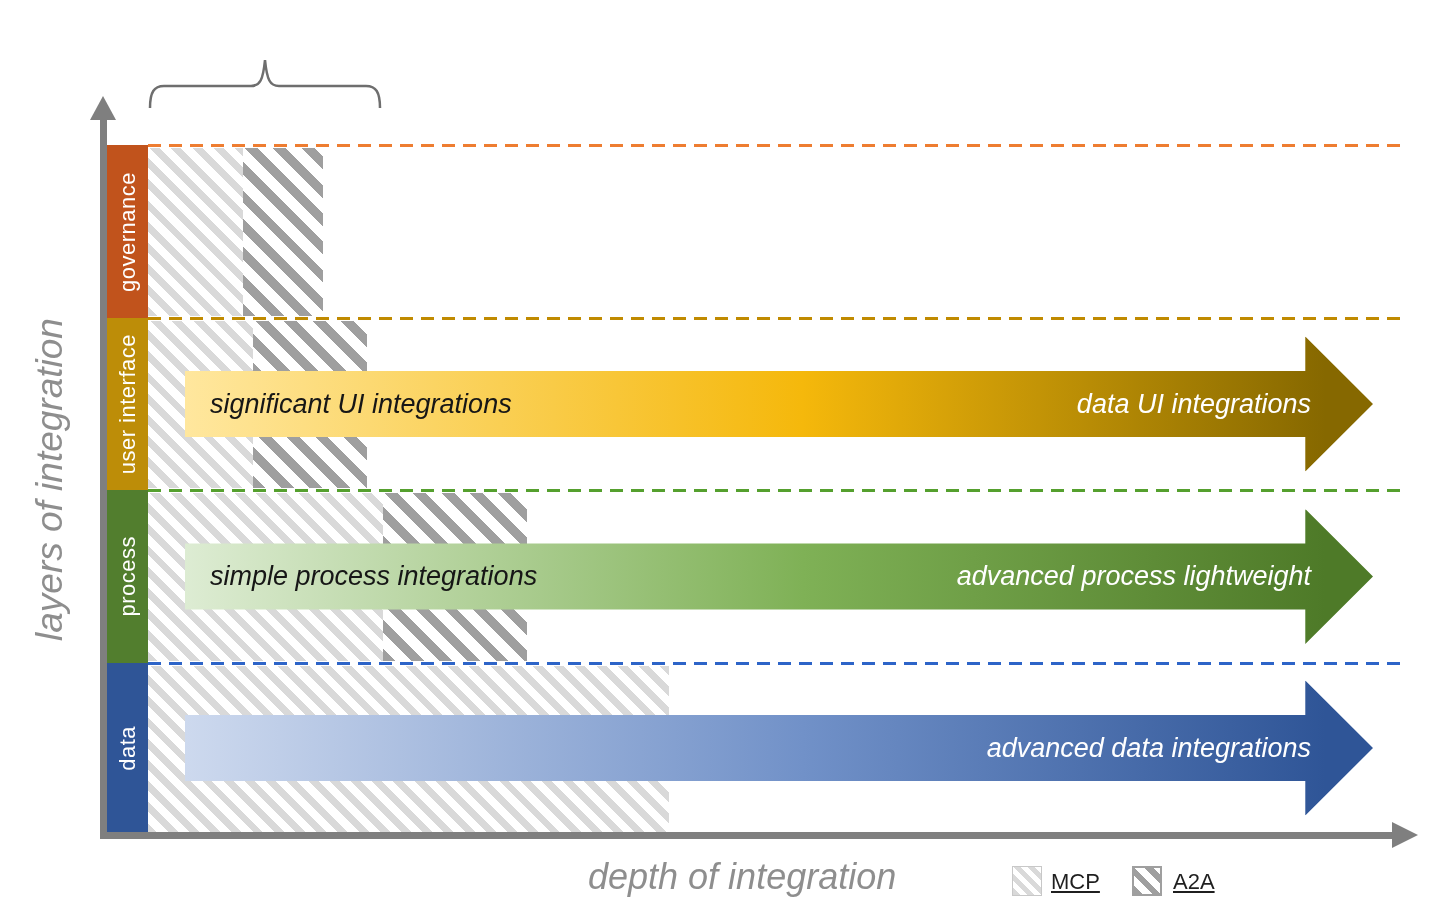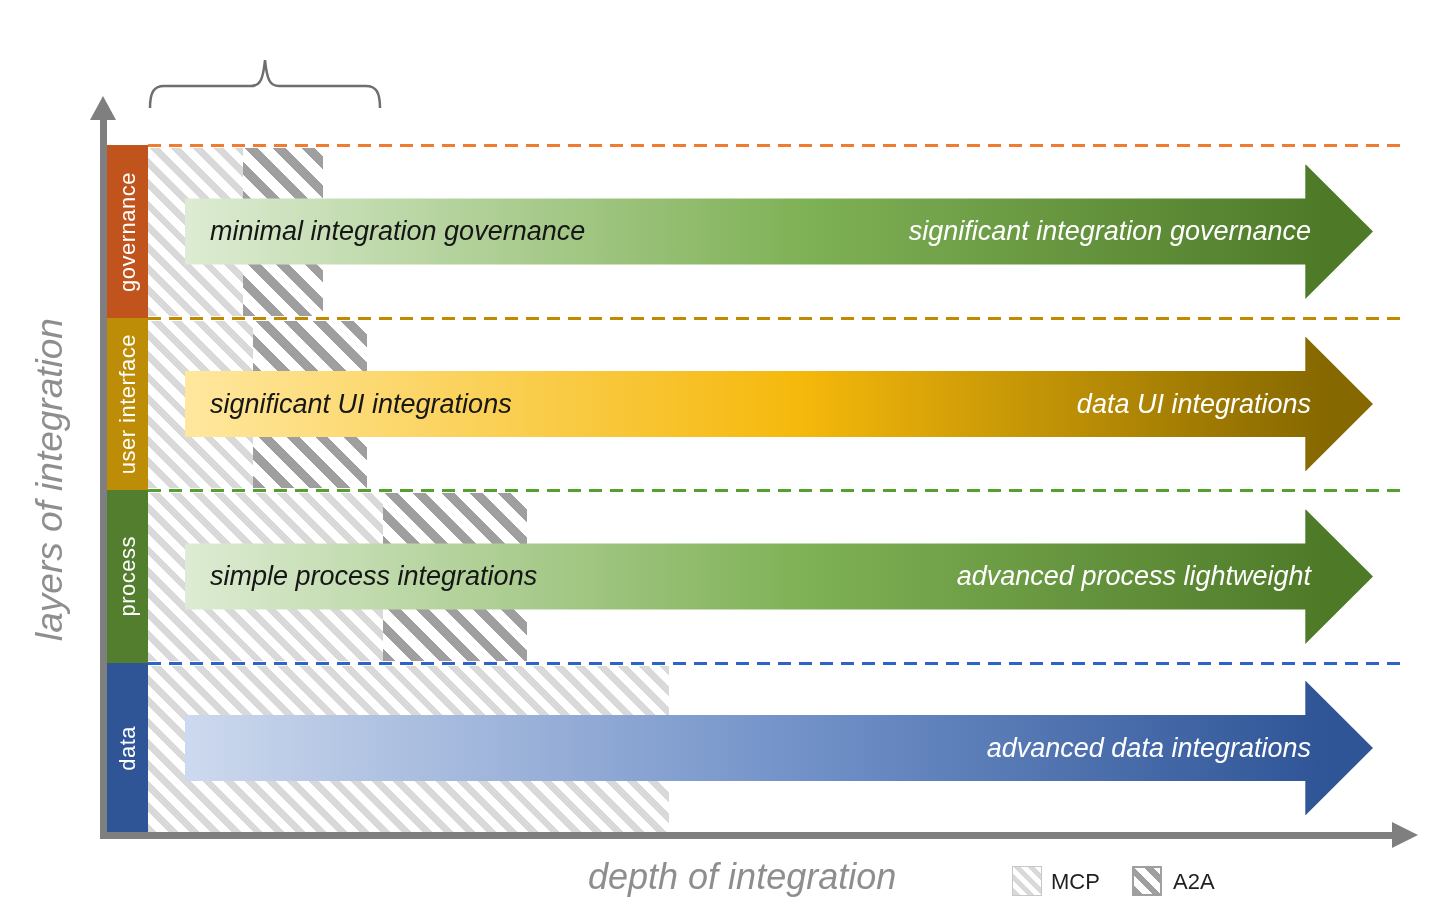--- a/index.html
+++ b/index.html
@@ -50,43 +50,39 @@
   .arrow-left-label{position:absolute;left:25px;top:50%;transform:translateY(-50%);
     font-size:27px;font-style:italic;color:#161616;white-space:nowrap;}
   .arrow-right-label{position:absolute;right:62px;top:50%;transform:translateY(-50%);
     font-size:27px;font-style:italic;color:#ffffff;white-space:nowrap;}
   
   .legend-swatch{position:absolute;top:866px;width:30px;height:30px;box-sizing:border-box;}
   .legend-mcp-swatch{left:1012px;border:1px solid #c8c8c8;
     background:repeating-linear-gradient(45deg,var(--mcp-stripe) 0 5px,#ffffff 5px 10px);}
   .legend-a2a-swatch{left:1132px;border:2px solid #9f9f9f;
     background:repeating-linear-gradient(45deg,var(--a2a-stripe) 0 6px,#ffffff 6px 13px);}
-  .legend-label{position:absolute;top:869px;font-size:22px;color:#1f1f1f;white-space:nowrap;}
+  .legend-label{position:absolute;top:869px;font-size:22px;color:#1f1f1f;white-space:nowrap;text-decoration:underline;}
   .legend-mcp-label{left:1051px;}
   .legend-a2a-label{left:1173px;}
 </style>
 </head>
 <body>
 
 <div class="stage" style="--mcp-stripe: #d9d9d9; --a2a-stripe: #9f9f9f;">
 
   <svg class="commoditized-brace" viewBox="0 0 234 52" preserveAspectRatio="none">
     <path d="M 2 52 C 2 36, 6 30, 16 30 L 103 30 C 112 30, 115 24, 117 4 C 119 24, 122 30, 131 30 L 218 30 C 228 30, 232 36, 232 52" fill="none" stroke="#6e6e6e" stroke-width="2.5" stroke-linecap="round"></path>
   </svg>
 
   <div class="row row0" style="--block: #c1531c; --divider: #ee7d31; --g0: #ddecd3; --g1: #7fb156; --g2: #4e7a28; --mcp-w: 95px; --a2a-w: 80px;">
     <div class="divider"></div>
     <div class="hatch hatch-mcp"></div>
     <div class="hatch hatch-a2a"></div>
     <div class="layer-block">
       <span class="layer-label">governance</span>
-    </div>
-    <div class="arrow">
-      <span class="arrow-left-label">minimal integration governance</span>
-      <span class="arrow-right-label">significant integration governance</span>
     </div>
   </div>
 
   <div class="row row1" style="--block: #bd8d08; --divider: #c08a00; --g0: #ffe79e; --g1: #f5b80b; --g2: #866800; --mcp-w: 105px; --a2a-w: 114px;">
     <div class="divider"></div>
     <div class="hatch hatch-mcp"></div>
     <div class="hatch hatch-a2a"></div>
     <div class="layer-block">
       <span class="layer-label">user interface</span>
     </div>

